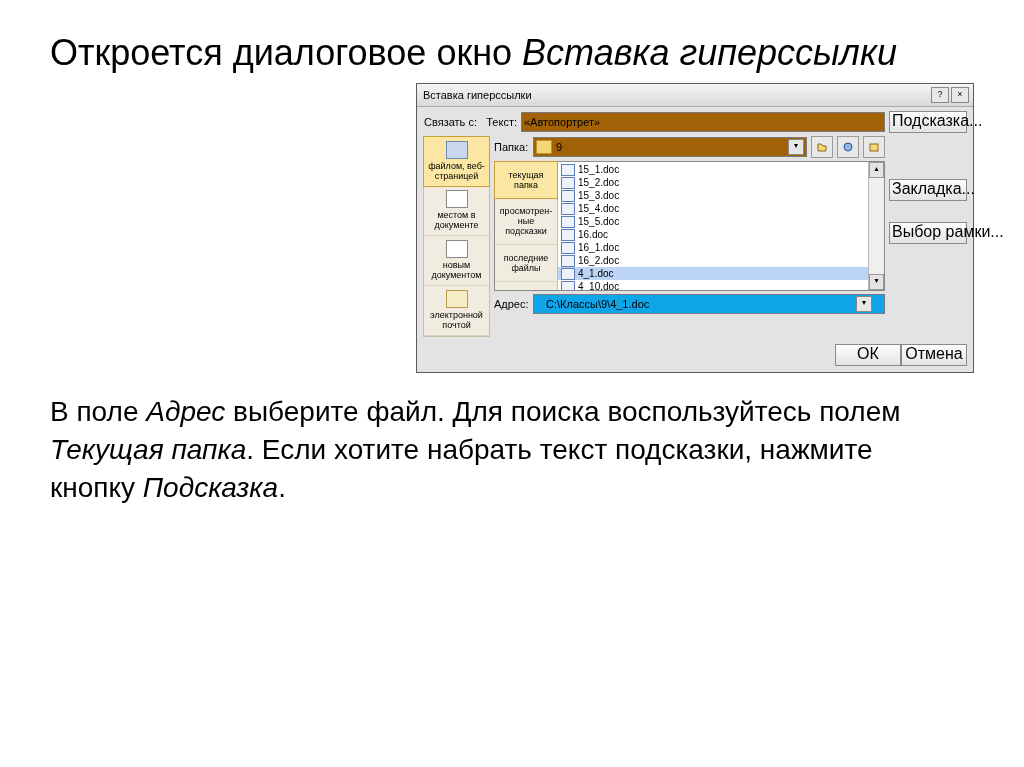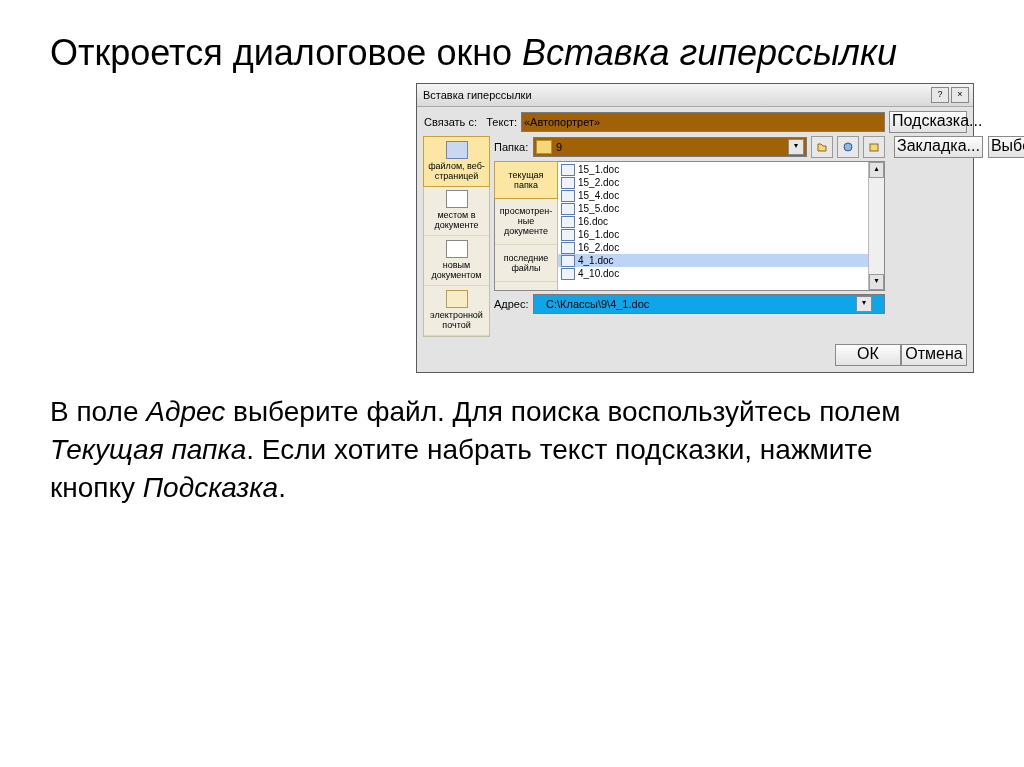--- a/index.html
+++ b/index.html
@@ -97,21 +97,21 @@
   .file-list .inner { padding:1px 0;}
   .file-row { display:flex; align-items:center; gap:3px; padding:0 3px; height:13px; font-size:10px;}
   .file-row.sel { background:#bcd4f6;}
   .file-row .fic { width:12px;height:10px;background:#eef3fb;border:1px solid #5a7db5;}
   .scroll { position:absolute; right:0; top:0; bottom:0; width:15px; background:#efefef; border-left:1px solid #bbb; display:flex;flex-direction:column;justify-content:space-between;}
   .scroll .sbtn{height:14px;border:1px solid #999;background:#e3e3e3;font-size:8px;text-align:center;line-height:12px;}
   .addr-row { display:flex; align-items:center; gap:4px;}
   .addr-row .lbl2{width:35px;font-size:11px;}
   .addr-box { flex:1; height:18px; background:#0ea5e9;border:1px solid #7a7a7a; display:flex;align-items:center;padding:0 12px;}
   .addr-box .dd{margin-left:auto;width:14px;height:14px;border:1px solid #888;background:#e7e7e7;font-size:8px;text-align:center;line-height:12px;}
-  .right-btns { width:78px; display:flex; gap:5px; }
+  .right-btns { width:78px; display:flex; flex-direction:column; gap:21px; }
   .dbtn {
     height:20px; border:1px solid #8a8a8a;
     background:linear-gradient(#fdfdfd,#e3e3e3);
     font-size:16px; line-height:18px; text-align:center; cursor:default;
     padding:0 2px; white-space:nowrap;
   }
   .footer-btns { display:flex; justify-content:flex-end; margin-top:4px;}
   .footer-btns .dbtn{ width:60px;}
 
   
@@ -195,32 +195,36 @@
             <div class="toolbtn">
               <svg viewBox="0 0 12 12">
                   <rect x="2" y="3" width="8" height="7" fill="#f5d77a" stroke="#8a6b1d"></rect>
                 </svg>
             </div>
           </div>
 
           <div class="list-area">
             <div class="tabs">
               <div class="tab sel">текущая папка</div>
-              <div class="tab">просмотрен-ные документе</div>
+              <div class="tab">просмотрен-ные подсказки</div>
               <div class="tab">последние файлы</div>
             </div>
             <div class="file-list">
               <div class="inner" id="file-rows">
                   <div class="file-row">
                     <div class="fic"></div>
                     <span>15_1.doc</span>
                   </div>
                   <div class="file-row">
                     <div class="fic"></div>
                     <span>15_2.doc</span>
+                  </div>
+                  <div class="file-row">
+                    <div class="fic"></div>
+                    <span>15_3.doc</span>
                   </div>
                   <div class="file-row">
                     <div class="fic"></div>
                     <span>15_4.doc</span>
                   </div>
                   <div class="file-row">
                     <div class="fic"></div>
                     <span>15_5.doc</span>
                   </div>
                   <div class="file-row">

